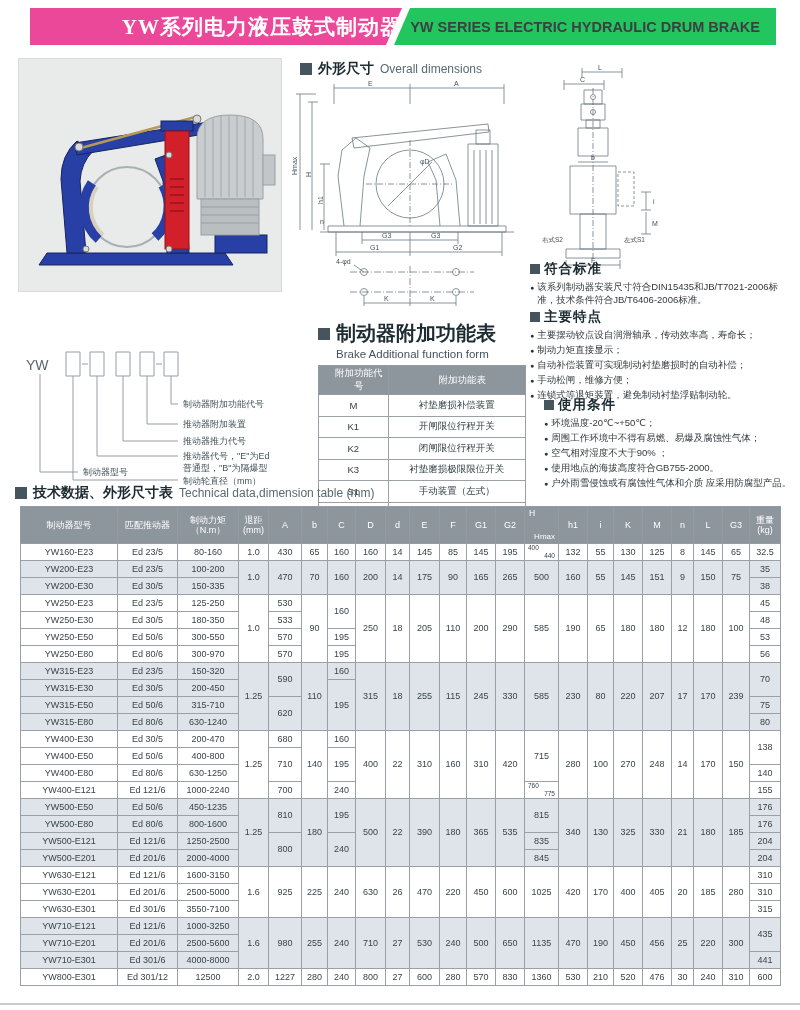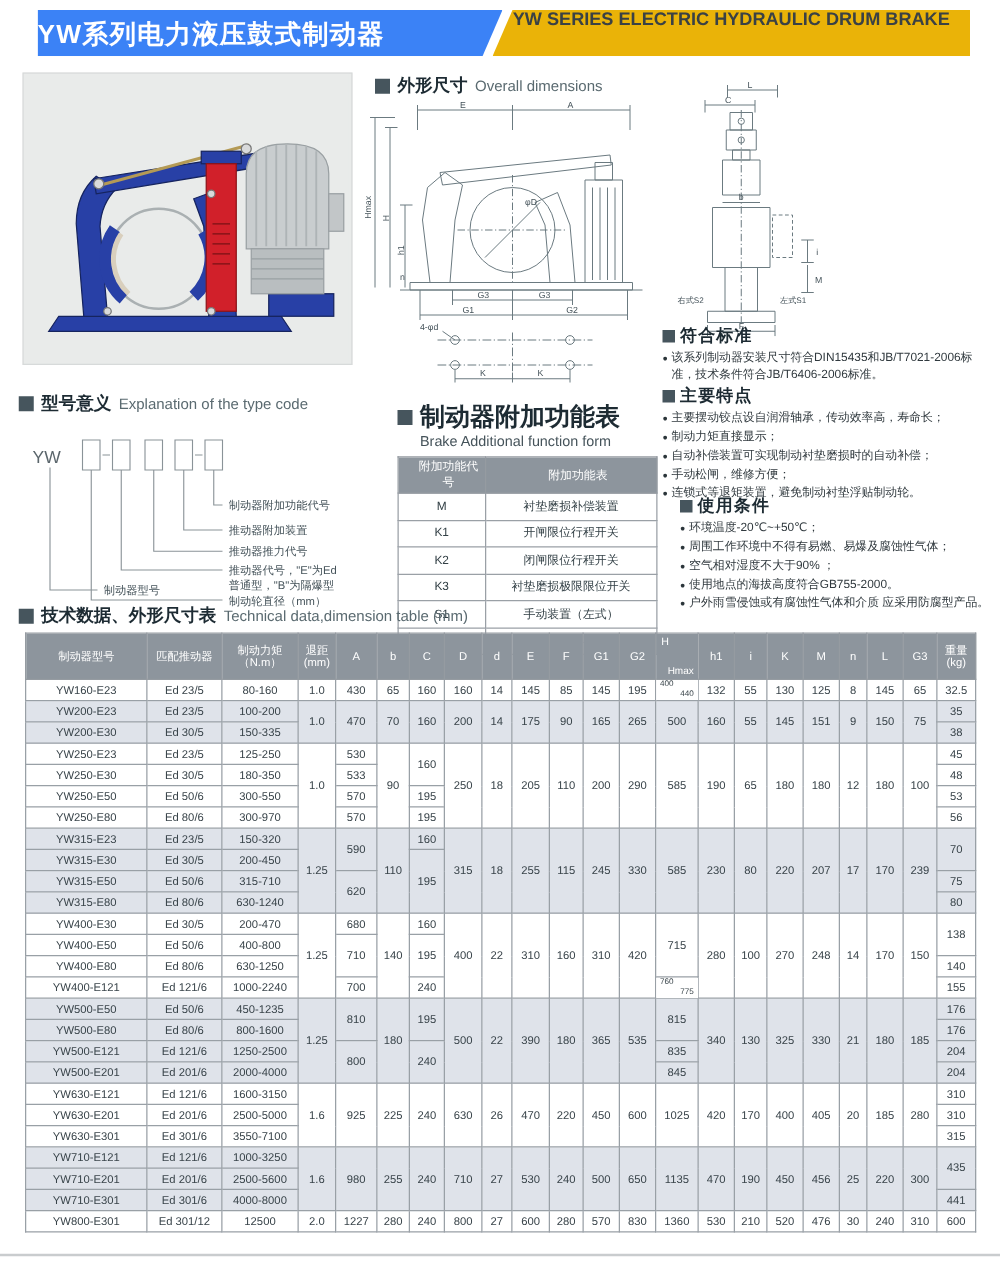--- a/index.html
+++ b/index.html
@@ -1,27 +1,27 @@
 <!DOCTYPE html>
 <html><head>
 <meta charset="utf-8">
 <style>
   html,body{margin:0;padding:0;background:#fff;}
   #page{position:relative;width:800px;height:1010px;background:#ffffff;overflow:hidden;
         font-family:"Liberation Sans","DejaVu Sans",sans-serif;color:#2f3a40;}
   .abs{position:absolute;}
 
   
-  .hdr-left{left:30px;top:8px;width:372px;height:37px;background:#3b82f6;
+  .hdr-left{left:30px;top:8px;width:372px;height:37px;background:#ec4899;
     clip-path:polygon(0 0,100% 0,calc(100% - 16px) 100%,0 100%);
-    display:flex;align-items:center;justify-content:flex-start;}
+    display:flex;align-items:center;justify-content:flex-end;font-family:Liberation Serif, serif;}
   .hdr-left span{color:#fff;font-size:21px;font-weight:bold;letter-spacing:1px;}
-  .hdr-right{left:394px;top:8px;width:382px;height:37px;background:#eab308;
+  .hdr-right{left:394px;top:8px;width:382px;height:37px;background:#22c55e;
     clip-path:polygon(16px 0,100% 0,100% 100%,0 100%);
-    display:flex;justify-content:center;}
+    display:flex;align-items:center;justify-content:center;}
   .hdr-right span{color:#3a4145;font-size:14.5px;font-weight:bold;}
 
   
   .sec-head{display:flex;align-items:baseline;}
   .sq{width:12px;height:12px;background:#46555d;margin-right:6px;align-self:center;flex:0 0 auto;}
   .sq.small{width:10px;height:10px;margin-right:4px;}
   .h-cn{font-size:14px;font-weight:bold;color:#1d2b33;}
   .h-en{font-size:12px;color:#5a6a70;margin-left:6px;}
 
   
@@ -294,25 +294,20 @@
           <span class="blt">●</span>
           <span>使用地点的海拔高度符合GB755-2000。</span>
         </div>
         <div class="bullet-row">
           <span class="blt">●</span>
           <span>户外雨雪侵蚀或有腐蚀性气体和介质 应采用防腐型产品。</span>
         </div>
       </div>
   </div>
 
-  <div class="abs sec-head" style="left:15px;top:314px;">
-    <span class="sq"></span>
-    <span class="h-cn">型号意义</span>
-    <span class="h-en">Explanation of the type code</span>
-  </div>
   <div class="abs" style="left:18px;top:338px;">
     <svg class="draw" width="295" height="150" viewBox="0 0 295 150" fill="none" stroke="#8a9398" stroke-width="0.9">
       <text x="8" y="32" stroke="none" style="font-size:14px;fill:#5b666c;">YW</text>
       <rect x="48" y="14" width="14" height="24"></rect>
         <line x1="64" y1="26" x2="70" y2="26"></line>
       <rect x="72" y="14" width="14" height="24"></rect>
       <rect x="98" y="14" width="14" height="24"></rect>
       <rect x="122" y="14" width="14" height="24"></rect>
         <line x1="138" y1="26" x2="144" y2="26"></line>
       <rect x="146" y="14" width="14" height="24"></rect>

